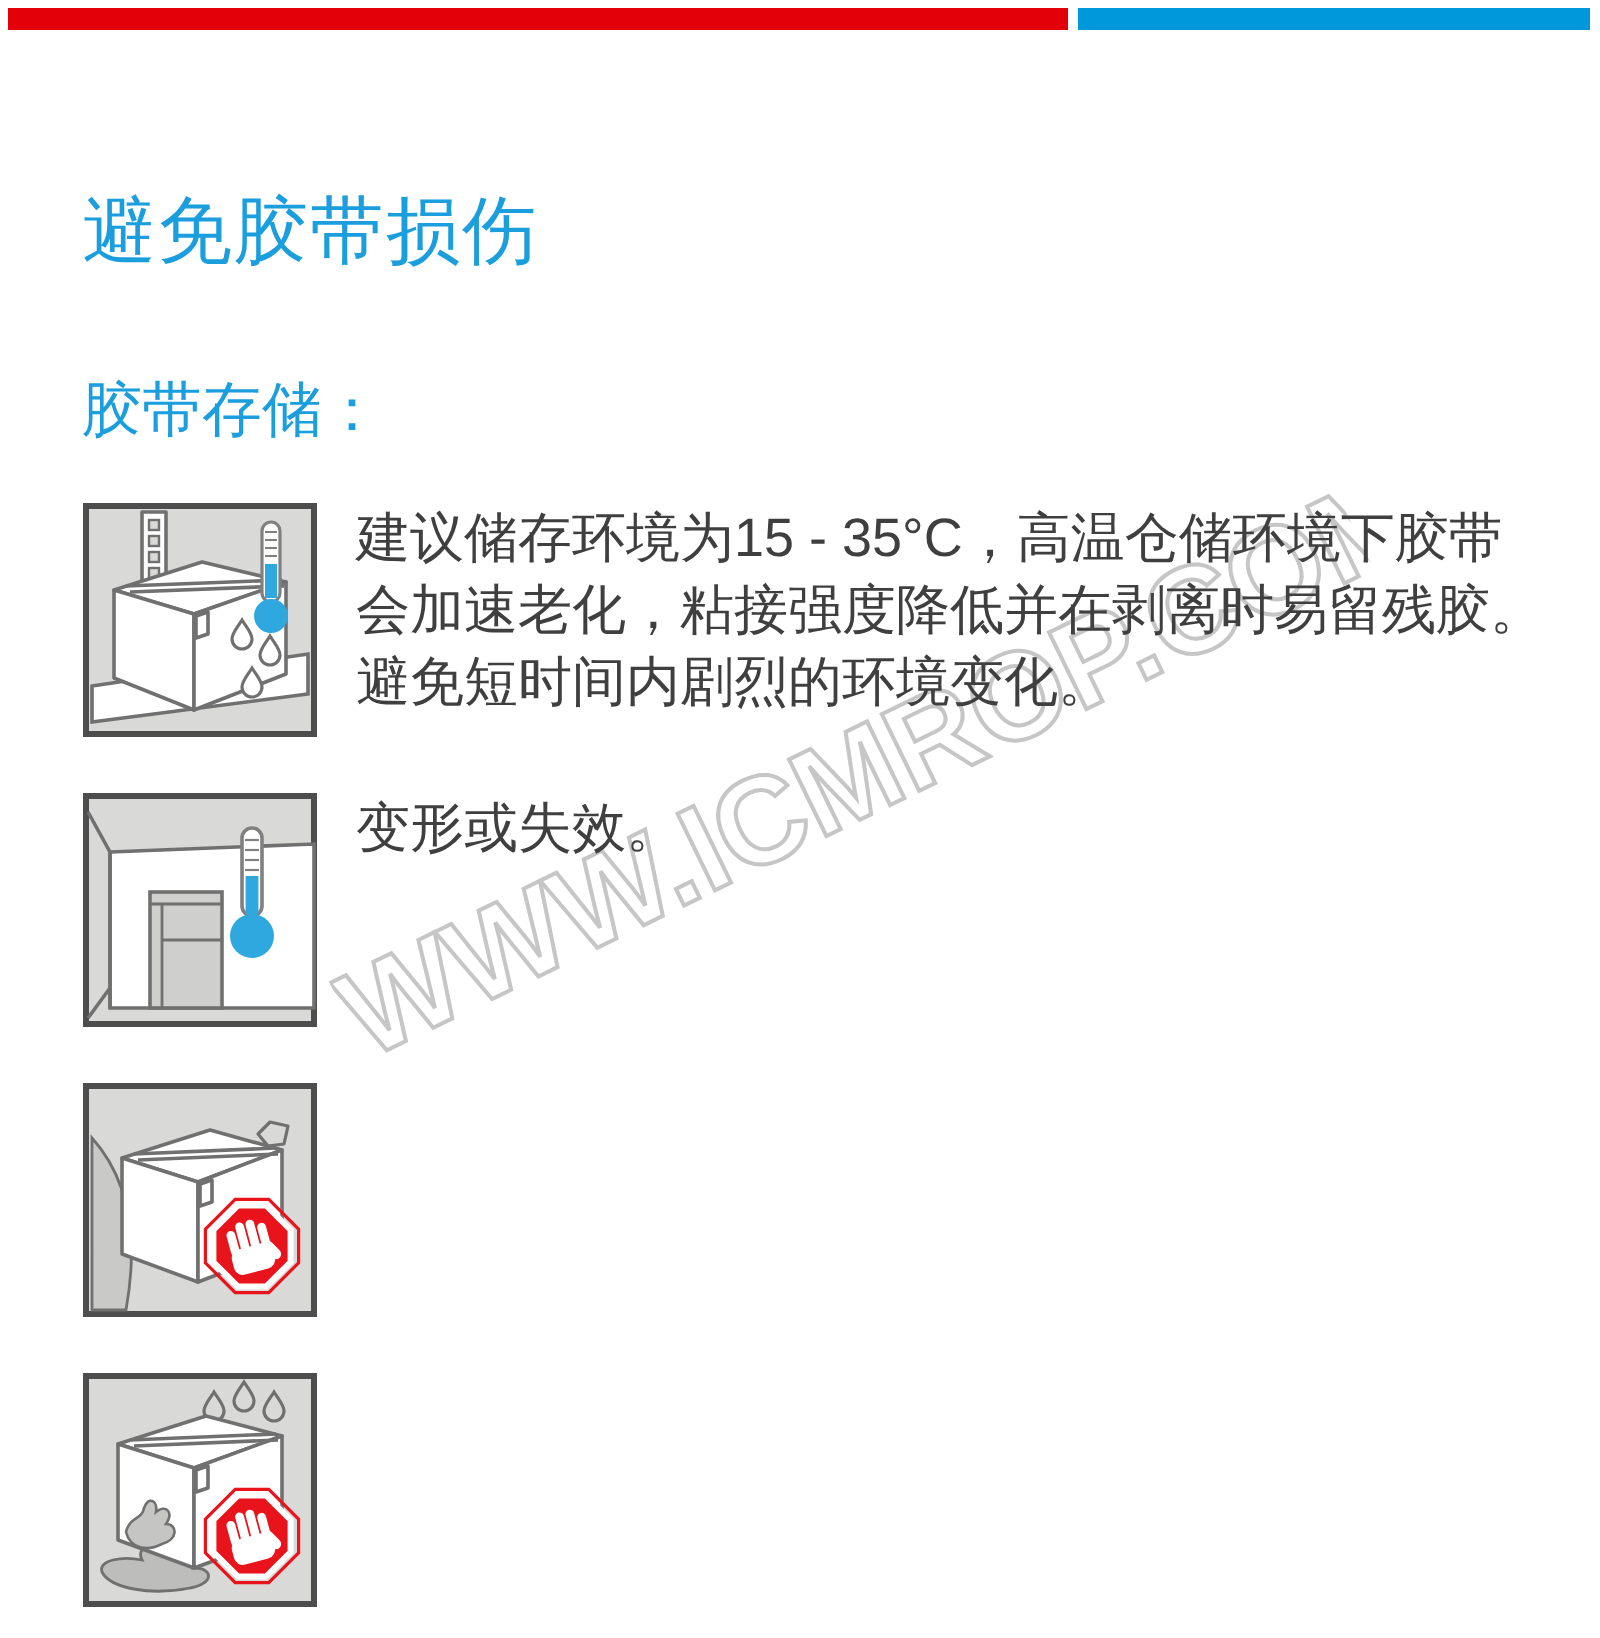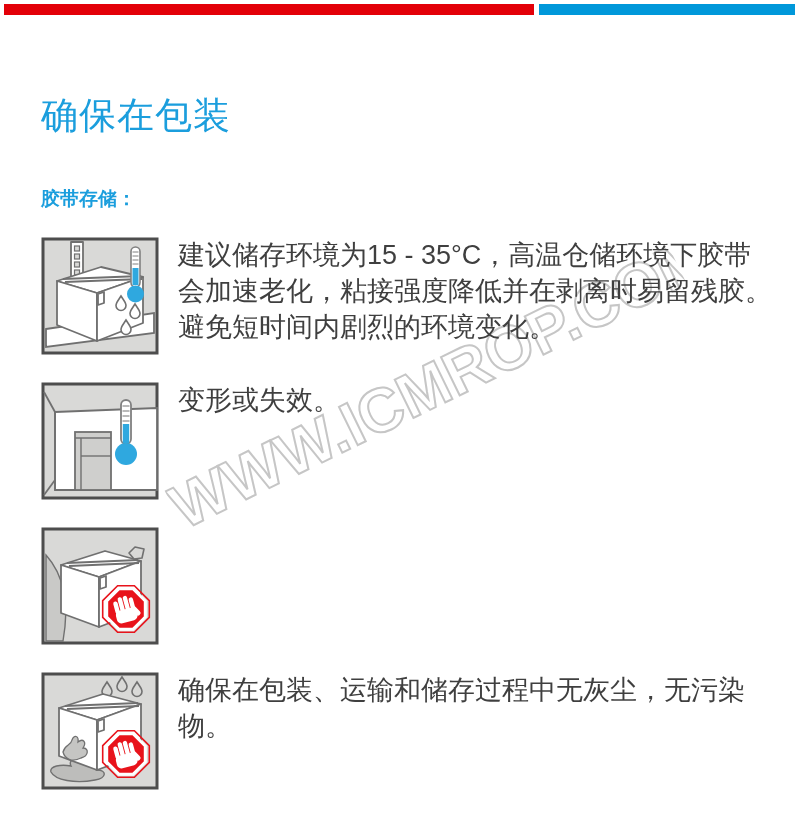--- a/index.html
+++ b/index.html
@@ -24,21 +24,21 @@
 
   .content { position:relative; z-index:1; padding:0 22px 0 41px; }
 
   .page-title {
     margin:0; padding-top:95px;
     font-size:37px; line-height:1.15; font-weight:500;
     color:#1b9edd; letter-spacing:1px;
   }
   .section-heading {
     margin:50px 0 0 0;
-    font-size:19px; line-height:1.2; font-weight:700;
+    font-size:30px; line-height:1.2; font-weight:400;
     color:#1b9edd;
   }
 
   .item-list { margin-top:27px; }
   .item { display:flex; align-items:flex-start; gap:19px; height:118px; margin-bottom:27px; }
   .icon-frame { width:118px; height:118px; flex:0 0 auto; }
   .icon-frame svg { display:block; width:118px; height:118px; }
   .item-text {
     font-size:27px; line-height:36px; color:#3f3f3f;
     max-width:608px; font-weight:400;
@@ -52,21 +52,21 @@
   <div class="seg-blue"></div>
 </div>
 
 <div class="watermark">
   <svg width="560" height="84" viewBox="0 0 560 84">
     <text x="0" y="64" font-size="62" font-weight="bold" font-family="Liberation Sans, DejaVu Sans, sans-serif" fill="none" stroke="#c6c6c6" stroke-width="2">WWW.ICMROP.COM</text>
   </svg>
 </div>
 
 <div class="content">
-  <h1 class="page-title">确保在包装</h1>
+  <h1 class="page-title">避免胶带损伤</h1>
   <h2 class="section-heading">胶带存储：</h2>
 
   <div class="item-list">
 
     <div class="item">
       <div class="icon-frame">
         <svg viewBox="0 0 118 118">
           <rect x="2" y="2" width="114" height="114" fill="#d9d9d7" stroke="#4d4d4d" stroke-width="3"></rect>
           <g stroke="#707070" stroke-width="1.8" fill="#ffffff" stroke-linejoin="round">
             <rect x="30" y="5" width="12" height="62"></rect>
@@ -195,17 +195,16 @@
               <rect x="-11" y="-2" width="21" height="13" rx="4.5"></rect>
               <rect x="-10.5" y="-12" width="4.4" height="13" rx="2.2"></rect>
               <rect x="-5.2" y="-15" width="4.4" height="16" rx="2.2"></rect>
               <rect x="0.1" y="-15" width="4.4" height="16" rx="2.2"></rect>
               <rect x="5.4" y="-12" width="4.4" height="13" rx="2.2"></rect>
               <rect x="7" y="-3" width="5.2" height="11" rx="2.6" transform="rotate(-30 9.6 2.5)"></rect>
             </g>
           </g>
         </svg>
       </div>
-      <div class="item-text">确保在包装、运输和储存过程中无灰尘，无污染物。</div>
     </div>
 
   </div>
 </div>
 
 </body></html>

